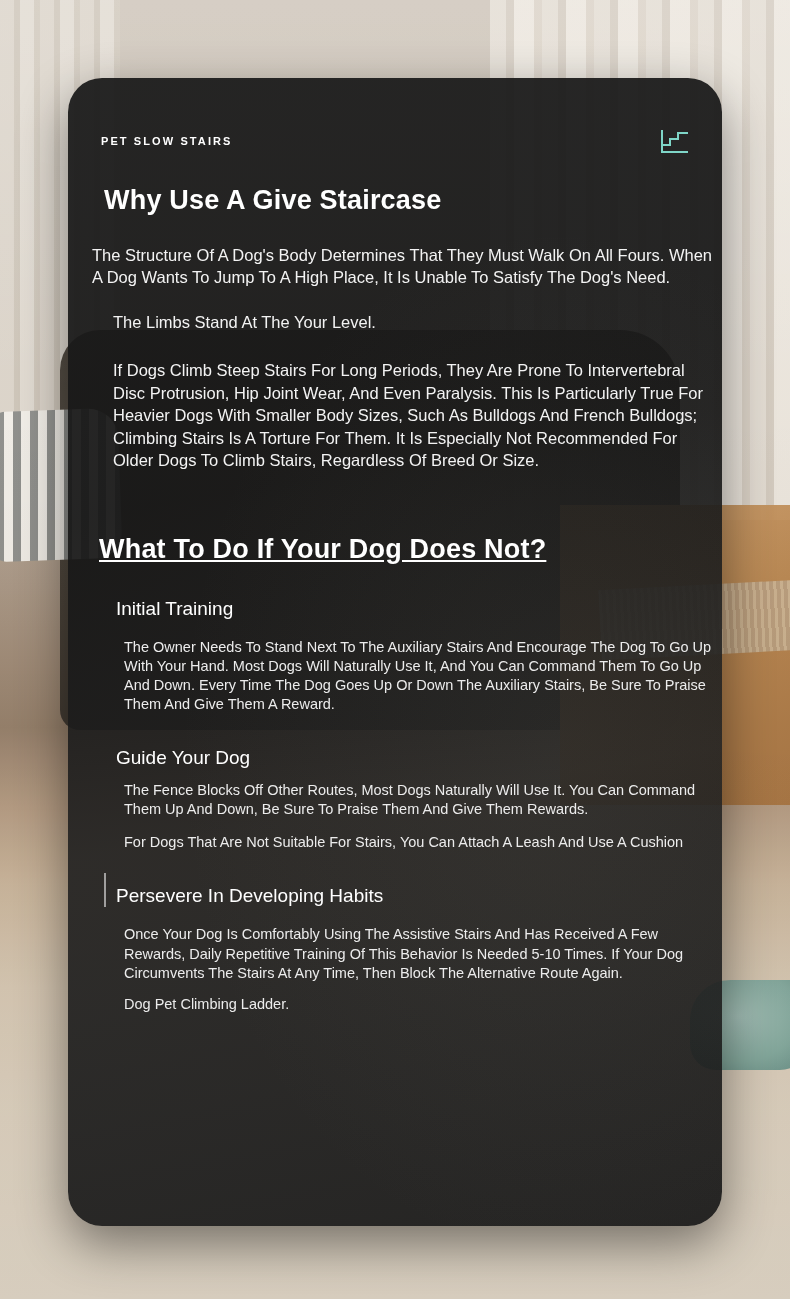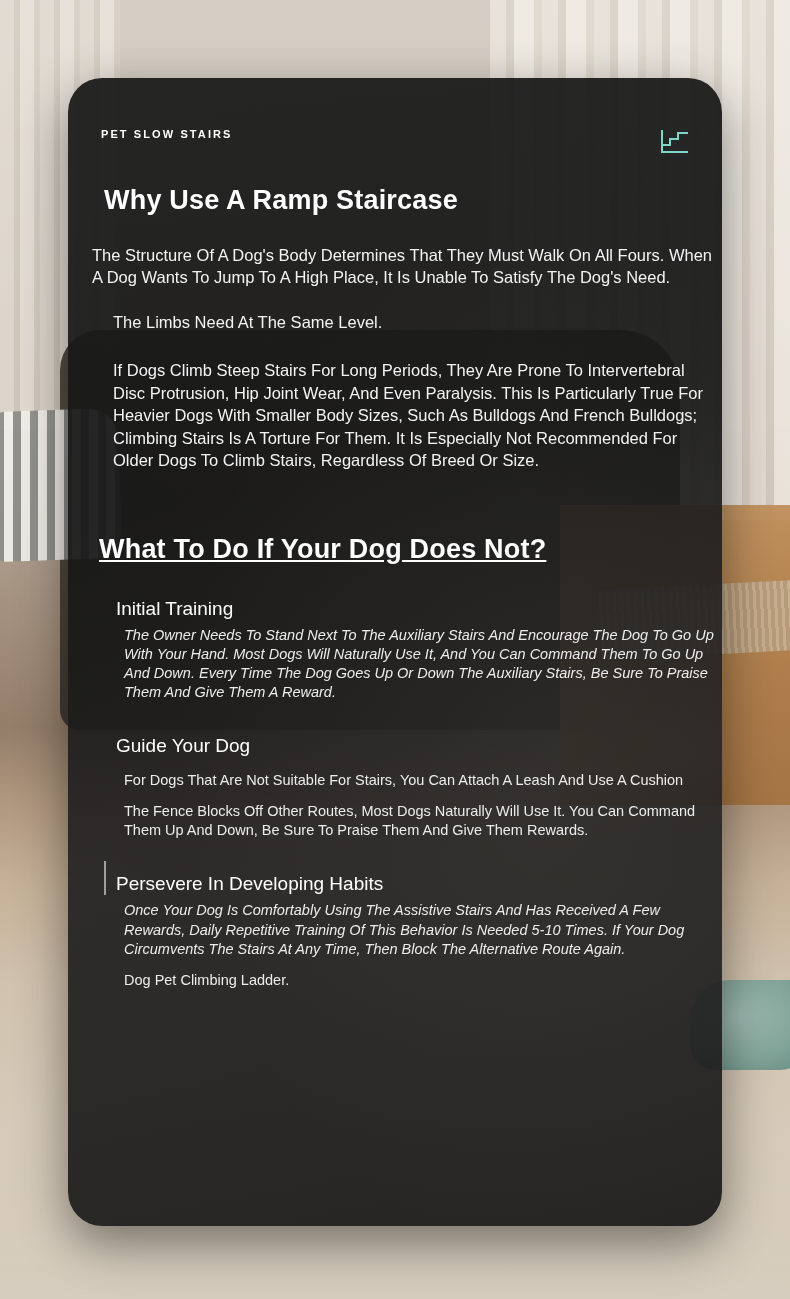--- a/index.html
+++ b/index.html
@@ -141,21 +141,21 @@
 
   .card-inner {
     position: relative;
     z-index: 2;
     padding: 0;
   }
 
   
   .card-header {
     display: flex;
-    align-items: flex-start;
+    align-items: center;
     justify-content: space-between;
     padding: 50px 32px 0 33px;
   }
   .brand {
     font-size: 11px;
     letter-spacing: 2.1px;
     font-weight: bold;
     color: #ffffff;
   }
   .stairs-icon svg { display: block; }
@@ -205,21 +205,21 @@
     height: 34px;
     background: rgba(255,255,255,.55);
   }
   p.sub-body {
     font-size: 14.5px;
     line-height: 1.32;
     margin: 0;
     padding: 0 6px 0 56px;
     color: #ececec;
   }
-  p.sub-body.t1 { margin-top: 6px; font-style: italic; }
+  p.sub-body.t1 { margin-top: 18px; }
   p.sub-body.t2 { margin-top: 14px; }
   p.sub-body.wide { padding-right: 0; white-space: nowrap; }
   p.sub-body.closer { margin-top: 12px; }
 
   .spacer-bottom { height: 60px; }
 </style>
 </head>
 <body>
 
 <div id="bg-scene">
@@ -239,34 +239,34 @@
     <div class="card-header">
       <div class="brand">PET SLOW STAIRS</div>
       <div class="stairs-icon">
         <svg width="30" height="26" viewBox="0 0 30 26" fill="none" xmlns="http://www.w3.org/2000/svg">
           <path d="M2 2 V24 H28" stroke="#7fd6c8" stroke-width="2" fill="none"></path>
           <path d="M2 24 V17 H10 V11 H18 V5 H28" stroke="#7fd6c8" stroke-width="2" fill="none"></path>
         </svg>
       </div>
     </div>
 
-    <h1 class="section-title">Why Use A Ramp Staircase</h1>
+    <h1 class="section-title">Why Use A Give Staircase</h1>
 
     <p class="body-text first">The Structure Of A Dog's Body Determines That They Must Walk On All Fours. When A Dog Wants To Jump To A High Place, It Is Unable To Satisfy The Dog's Need.</p>
-    <p class="body-text gap-sm">The Limbs Need At The Same Level.</p>
+    <p class="body-text gap-sm">The Limbs Stand At The Your Level.</p>
     <p class="body-text gap-md">If Dogs Climb Steep Stairs For Long Periods, They Are Prone To Intervertebral Disc Protrusion, Hip Joint Wear, And Even Paralysis. This Is Particularly True For Heavier Dogs With Smaller Body Sizes, Such As Bulldogs And French Bulldogs; Climbing Stairs Is A Torture For Them. It Is Especially Not Recommended For Older Dogs To Climb Stairs, Regardless Of Breed Or Size.</p>
 
     <h1 class="section-title second">What To Do If Your Dog Does Not?</h1>
 
     <div class="sub-title">Initial Training</div>
     <p class="sub-body t1">The Owner Needs To Stand Next To The Auxiliary Stairs And Encourage The Dog To Go Up With Your Hand. Most Dogs Will Naturally Use It, And You Can Command Them To Go Up And Down. Every Time The Dog Goes Up Or Down The Auxiliary Stairs, Be Sure To Praise Them And Give Them A Reward.</p>
 
     <div class="sub-title">Guide Your Dog</div>
+    <p class="sub-body closer">The Fence Blocks Off Other Routes, Most Dogs Naturally Will Use It. You Can Command Them Up And Down, Be Sure To Praise Them And Give Them Rewards.</p>
     <p class="sub-body t2 wide">For Dogs That Are Not Suitable For Stairs, You Can Attach A Leash And Use A Cushion</p>
-    <p class="sub-body closer">The Fence Blocks Off Other Routes, Most Dogs Naturally Will Use It. You Can Command Them Up And Down, Be Sure To Praise Them And Give Them Rewards.</p>
 
     <div class="sub-title with-bar">Persevere In Developing Habits</div>
     <p class="sub-body t1">Once Your Dog Is Comfortably Using The Assistive Stairs And Has Received A Few Rewards, Daily Repetitive Training Of This Behavior Is Needed 5-10 Times. If Your Dog Circumvents The Stairs At Any Time, Then Block The Alternative Route Again.</p>
     <p class="sub-body closer">Dog Pet Climbing Ladder.</p>
 
     <div class="spacer-bottom"></div>
   </div>
 </div>
 
 </body></html>

